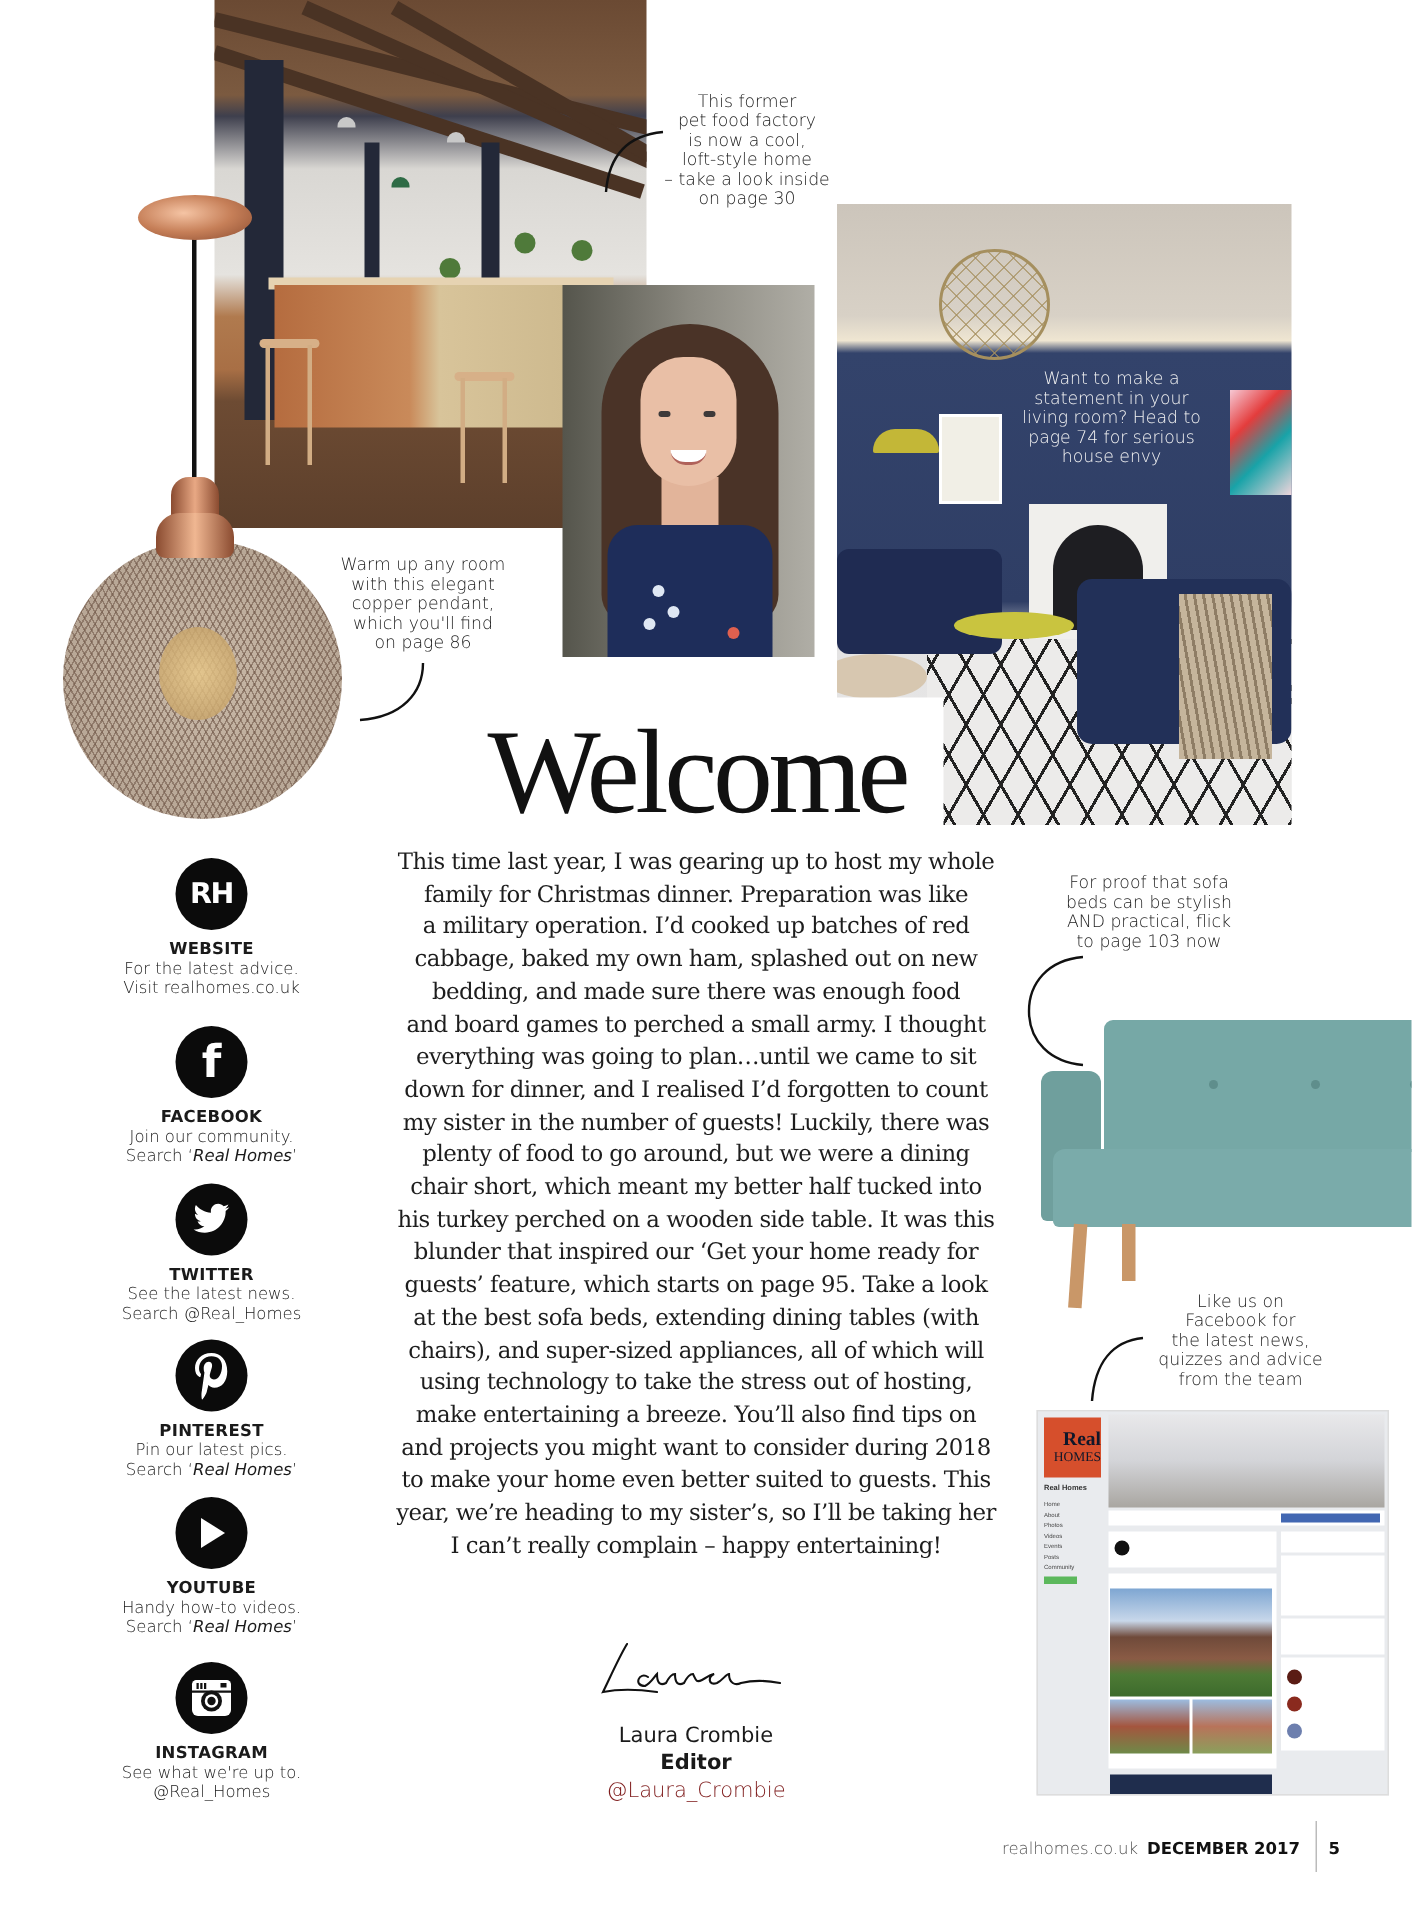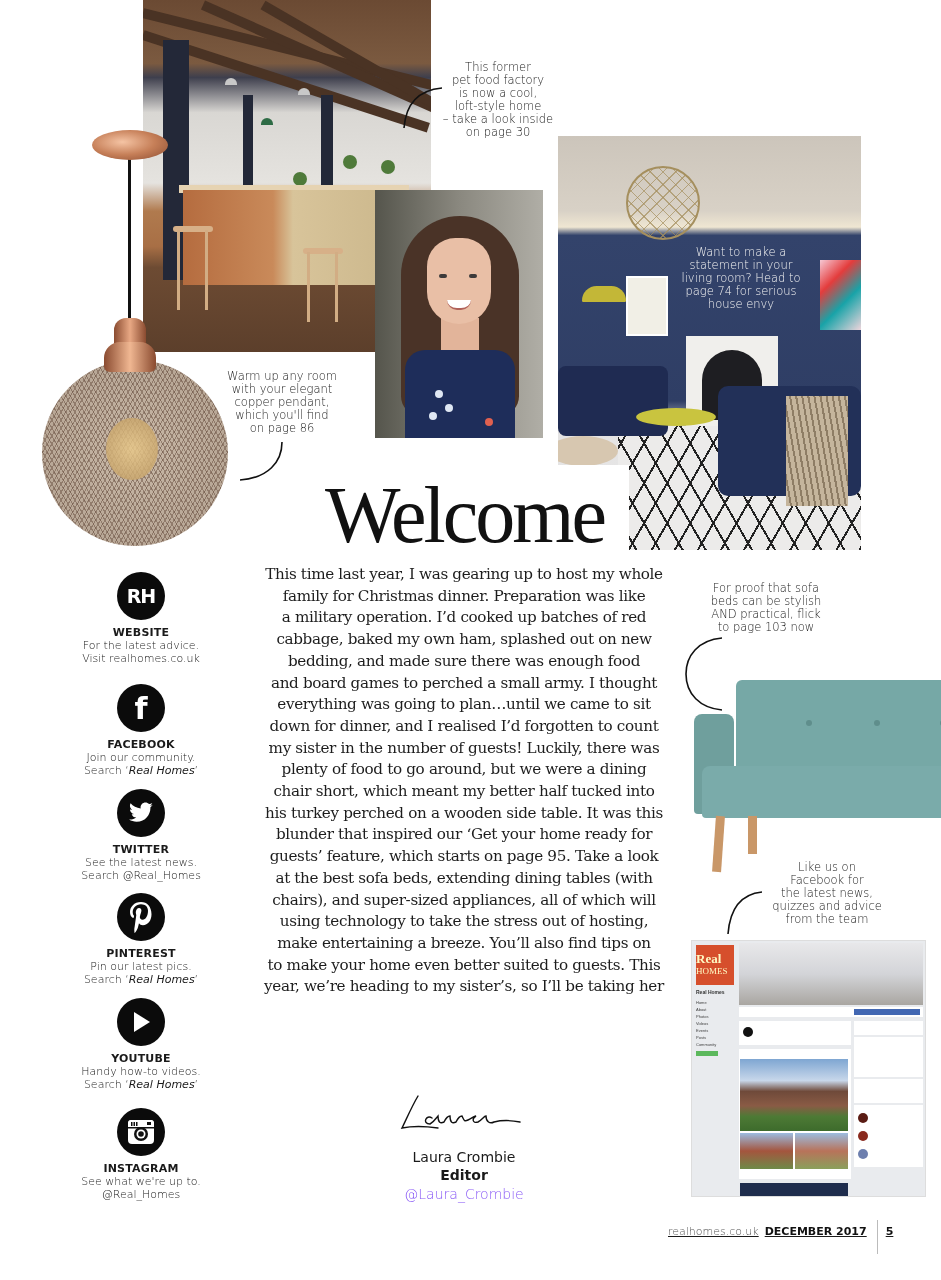--- a/index.html
+++ b/index.html
@@ -82,21 +82,21 @@
   #sofa { left: 690px; top: 680px; width: 251px; height: 195px; }
   #sofa .back { position:absolute; left:46px; top:0; width:210px; height:88px; background:#76a8a6; border-radius:6px 0 0 0; }
   #sofa .arm { position:absolute; left:4px; top:34px; width:40px; height:100px; background:#6f9f9d; border-radius:8px 8px 4px 4px; }
   #sofa .seat { position:absolute; left:12px; top:86px; width:245px; height:52px; background:#7aabaa; border-radius:8px 0 0 4px; }
   #sofa .btn { position:absolute; width:6px; height:6px; border-radius:50%; background:#5f8e8c; top:40px; }
   #sofa .leg { position:absolute; width:9px; height:52px; background:#c99768; top:136px; }
 
   
   #fb { left: 691px; top: 940px; width: 233px; height: 255px; background:#e9ebee; overflow:hidden; border:1px solid #ddd; }
   #fb .side { position:absolute; left:0; top:0; width:46px; height:100%; background:#e9ebee; }
-  #fb .logo { position:absolute; left:4px; top:4px; width:38px; height:40px; background:#d64f2c; color:#fef9c3; font-family:"Liberation Serif", serif; text-align:left; }
+  #fb .logo { position:absolute; left:4px; top:4px; width:38px; height:40px; background:#d64f2c; color:#0f172a; font-family:"Liberation Serif", serif; text-align:right; }
   #fb .logo .l1 { font-size:13px; font-weight:bold; line-height:15px; display:block; margin-top:6px; }
   #fb .logo .l2 { font-size:9px; line-height:10px; display:block; }
   #fb .pagename { position:absolute; left:4px; top:48px; font-size:5px; font-weight:bold; color:#333; }
   #fb .nav { position:absolute; left:4px; top:58px; font-size:4px; color:#444; line-height:7px; }
   #fb .cta { position:absolute; left:4px; top:110px; width:22px; height:5px; background:#5cb85c; }
   #fb .cover { position:absolute; left:47px; top:2px; width:184px; height:62px; background:linear-gradient(180deg,#e8e8ea 0%,#d3d4d8 50%,#a9a6a1 100%); }
   #fb .bar { position:absolute; left:47px; top:66px; width:184px; height:10px; background:#fff; }
   #fb .msgbtn { position:absolute; left:162px; top:68px; width:66px; height:6px; background:#4267b2; }
   #fb .card { position:absolute; background:#fff; }
   #fb .photo1 { position:absolute; left:48px; top:118px; width:108px; height:72px; background:linear-gradient(180deg,#7ea6d2 0%,#c8d7ea 30%,#6f4a3a 45%,#8a5b45 65%,#4d7a35 80%,#3d6b2c 100%); }
@@ -118,34 +118,34 @@
     font-family: "DejaVu Serif", serif; font-size: 15.2px; line-height: 21.7px; color:#1d1d1d;
     letter-spacing: -0.35px;
   }
   #body span { display:block; white-space:nowrap; }
 
   
   #sig { left: 398px; top: 1088px; width: 130px; height: 46px; }
   #signoff { left: 380px; top: 1148px; width: 168px; text-align:center; font-family:"DejaVu Sans", sans-serif; }
   #signoff .name { font-weight:normal; font-size:14px; line-height:18px; display:block; }
   #signoff .role { font-weight:bold; font-size:14px; line-height:18px; display:block; }
-  #signoff .handle { font-size:14px; line-height:20px; color:#8b5cf6; display:block; font-weight:300; }
+  #signoff .handle { font-size:14px; line-height:20px; color:#7f1d1d; display:block; font-weight:300; }
 
   
   .social { position:absolute; left:70px; width:142px; text-align:center; font-family:"DejaVu Sans", sans-serif; }
   .social .ic { width:48px; height:48px; border-radius:50%; background:#0b0b0b; margin:0 auto 6px; position:relative; color:#fff; display:flex; align-items:center; justify-content:center; }
   .social .title { font-weight:bold; font-size:11px; line-height:13px; display:block; letter-spacing:.2px; }
   .social .desc { font-size:11px; line-height:13px; display:block; font-weight:300; }
   .social em { font-style:italic; }
 
   
   svg.arrow { position:absolute; overflow:visible; }
 
   
-  #footer { left: 668px; top: 1222px; height: 22px; font-family:"DejaVu Sans", sans-serif; font-size:11px; line-height:20px; display:flex; align-items:flex-start; white-space:nowrap;text-decoration:underline; }
+  #footer { left: 668px; top: 1222px; height: 22px; font-family:"DejaVu Sans", sans-serif; font-size:11px; line-height:20px; display:flex; align-items:center; white-space:nowrap; }
   #footer .site { color:#555; font-weight:300; }
   #footer .date { font-weight:bold; margin-left:6px; color:#111; }
   #footer .sep { width:1px; height:34px; background:#bbb; margin:0 8px 0 10px; position:relative; top:-2px; }
   #footer .page { font-weight:bold; color:#111; }
 </style>
 </head>
 <body>
 
 <div id="kitchen" class="abs">
   <div class="beam" style="left:0;top:8px;width:300px;transform:rotate(14deg);"></div>
@@ -225,21 +225,21 @@
   <div class="cord"></div>
   <div class="canopy"></div>
   <div class="globe"></div>
   <div class="bulb"></div>
   <div class="holder1"></div>
   <div class="holder2"></div>
 </div>
 
 <div class="caption" style="left:220px;top:370px;width:124px;">
   <span>Warm up any room</span>
-  <span>with your elegant</span>
+  <span>with this elegant</span>
   <span>copper pendant,</span>
   <span>which you'll find</span>
   <span>on page 86</span>
 </div>
 <svg class="arrow" style="left:238px;top:440px;" width="50" height="44">
   <path d="M44 2 C44 22 30 38 2 40" stroke="#111" stroke-width="1.6" fill="none"></path>
 </svg>
 
 <div id="welcome" class="abs">
   <span>Welcome</span>
@@ -257,22 +257,24 @@
   <span>my sister in the number of guests! Luckily, there was</span>
   <span>plenty of food to go around, but we were a dining</span>
   <span>chair short, which meant my better half tucked into</span>
   <span>his turkey perched on a wooden side table. It was this</span>
   <span>blunder that inspired our ‘Get your home ready for</span>
   <span>guests’ feature, which starts on page 95. Take a look</span>
   <span>at the best sofa beds, extending dining tables (with</span>
   <span>chairs), and super-sized appliances, all of which will</span>
   <span>using technology to take the stress out of hosting,</span>
   <span>make entertaining a breeze. You’ll also find tips on</span>
+  <span>and projects you might want to consider during 2018</span>
   <span>to make your home even better suited to guests. This</span>
   <span>year, we’re heading to my sister’s, so I’ll be taking her</span>
+  <span>I can’t really complain – happy entertaining!</span>
 </div>
 
 <svg id="sig" class="abs" viewBox="0 0 130 46">
   <path d="M20 8 C14 18 8 32 4 40 C14 38 26 38 40 40 M34 30 C28 26 24 36 32 36 C36 34 38 30 40 28 C40 34 42 36 46 34 C48 30 50 28 52 28 C52 34 54 36 58 34 C60 30 62 28 64 28 C66 32 66 34 70 32 C74 30 76 28 78 28 C74 30 74 36 80 34 C84 32 86 28 88 28 C88 34 92 36 96 34 C104 32 112 32 122 34" stroke="#111" stroke-width="1.4" fill="none" stroke-linecap="round"></path>
 </svg>
 <div id="signoff" class="abs">
   <span class="name">Laura Crombie</span>
   <span class="role">Editor</span>
   <span class="handle">@Laura_Crombie</span>
 </div>

